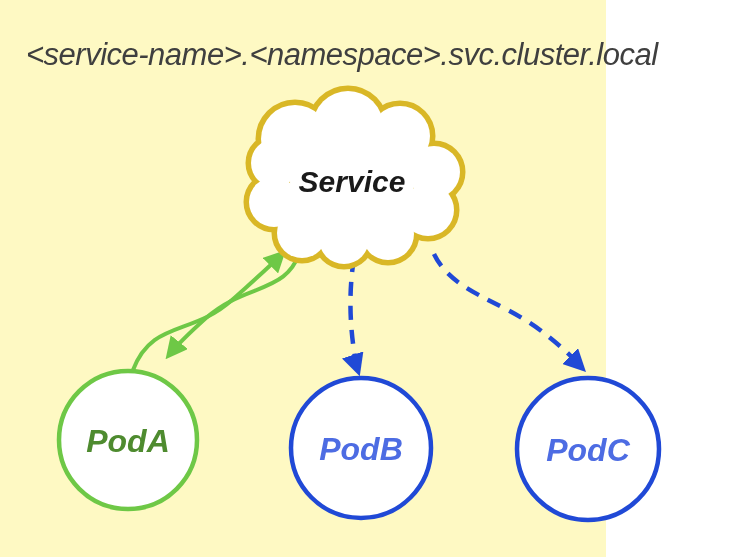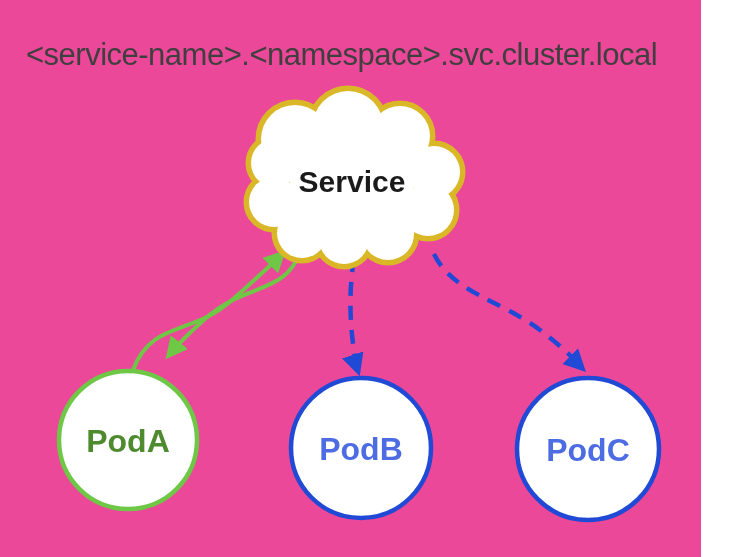--- a/index.html
+++ b/index.html
@@ -6,23 +6,24 @@
     margin: 0;
     padding: 0;
     background: #ffffff;
     width: 743px;
     height: 557px;
     overflow: hidden;
     font-family: "Liberation Sans", "DejaVu Sans", sans-serif;
   }
   .canvas {
     position: relative;
-    width: 701px;
+    width: 606px;
     height: 557px;
-    background: #ec4899;
+    background: #fef9c3;
+    font-style: italic;
   }
   svg { display: block; }
   text { user-select: none; }
   .title-text {
     fill: #3f3f3f;
     font-size: 31px;
     font-weight: 400;
     letter-spacing: -0.5px;
   }
   .service-label {

